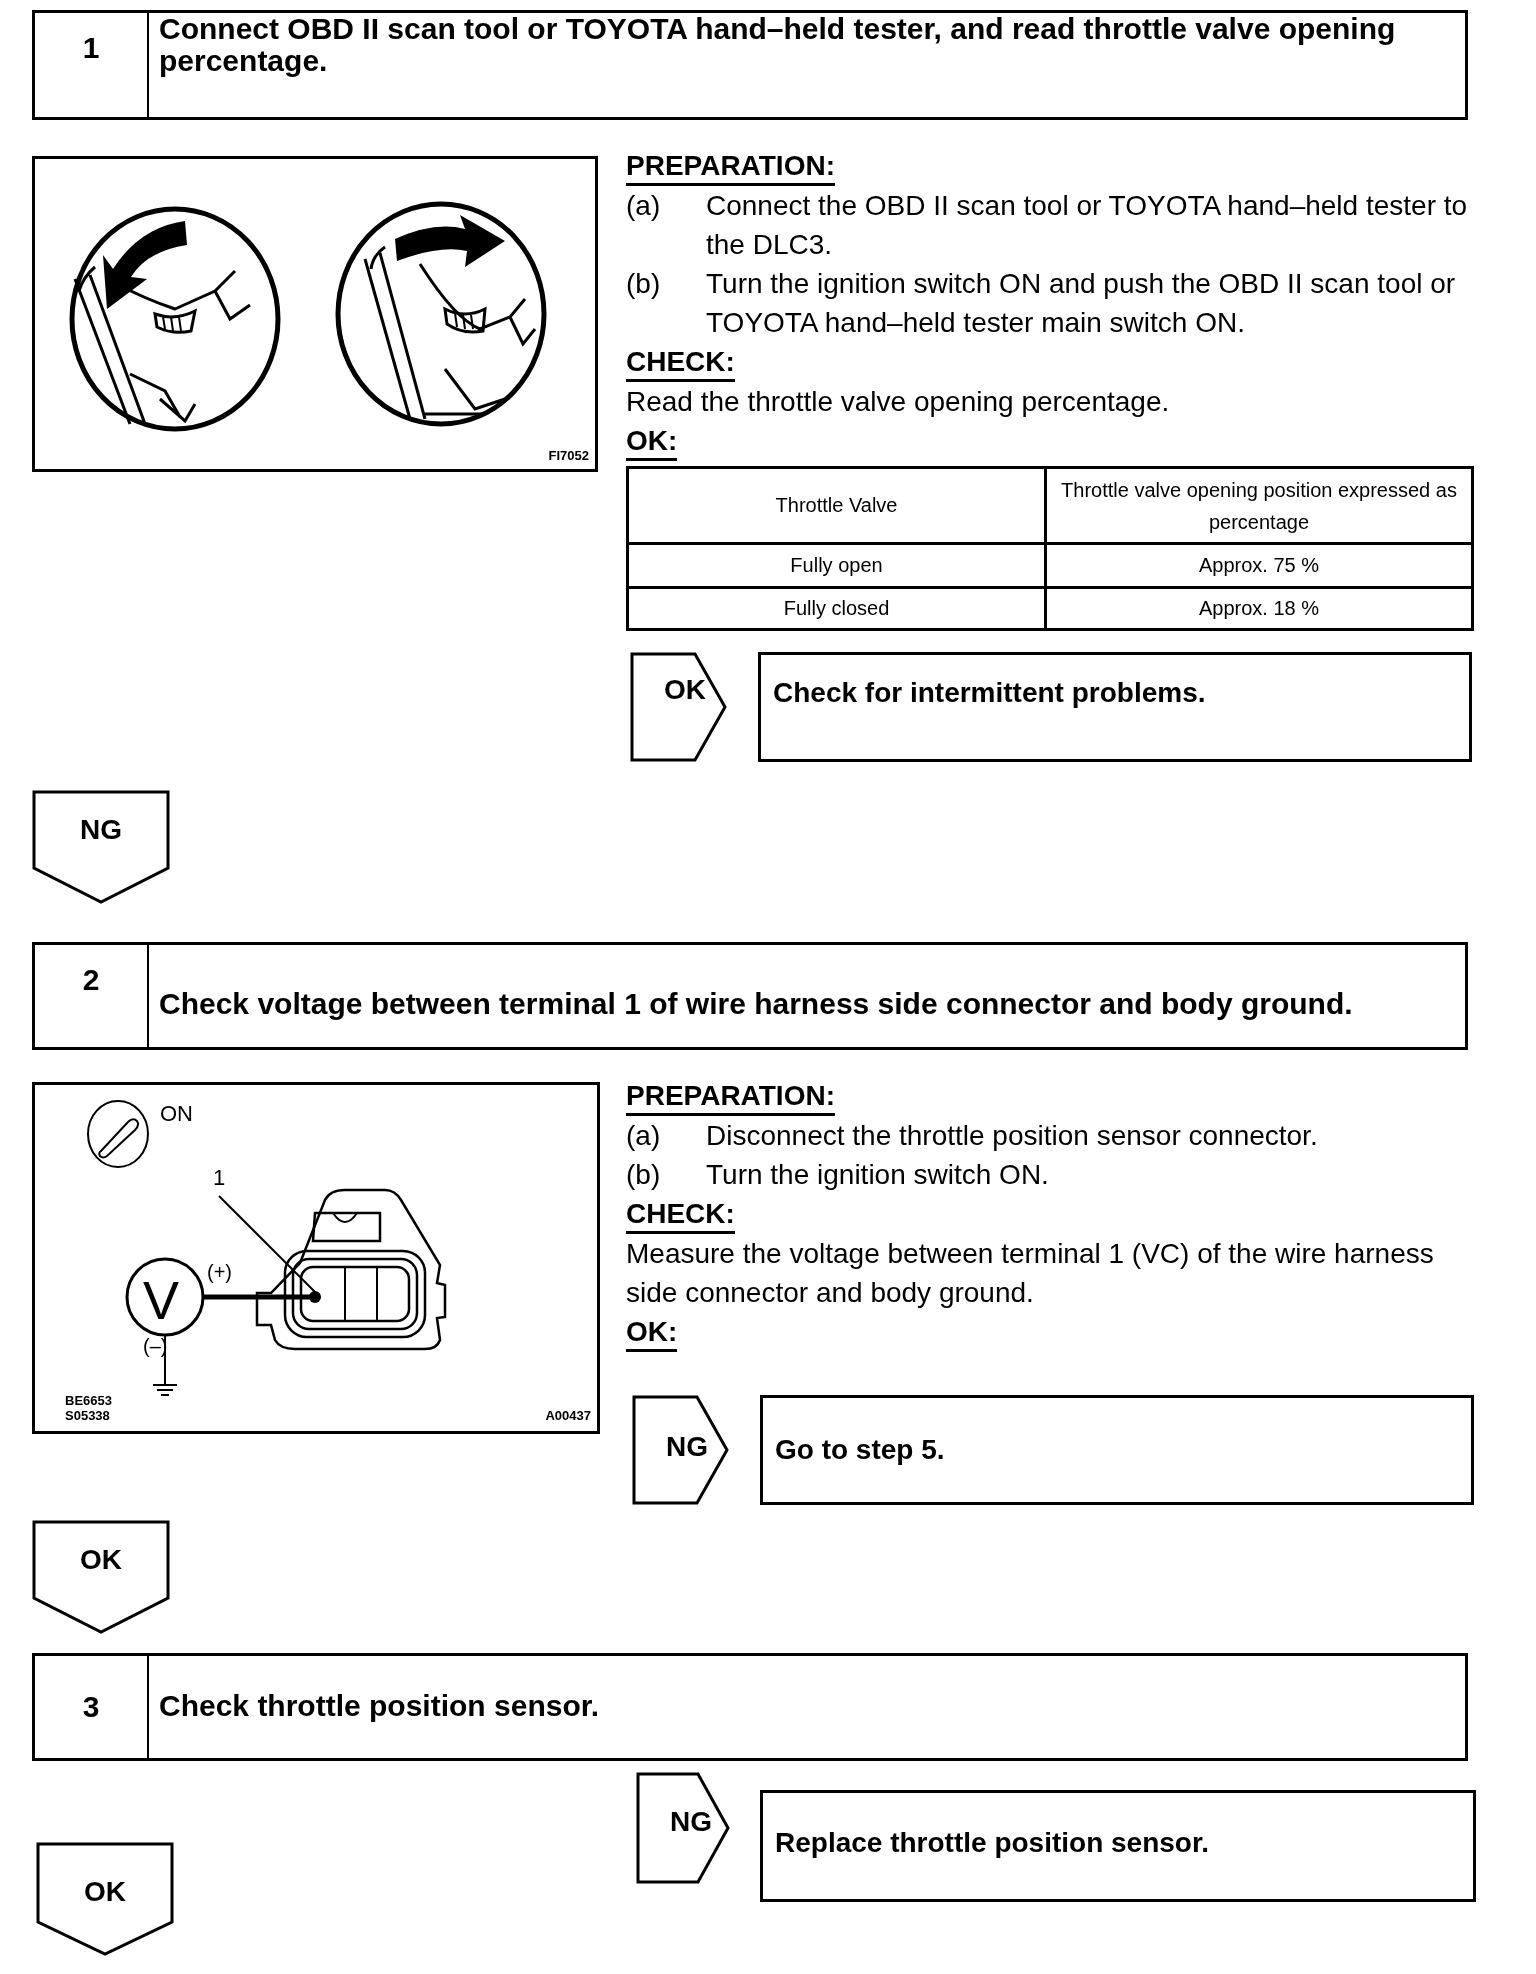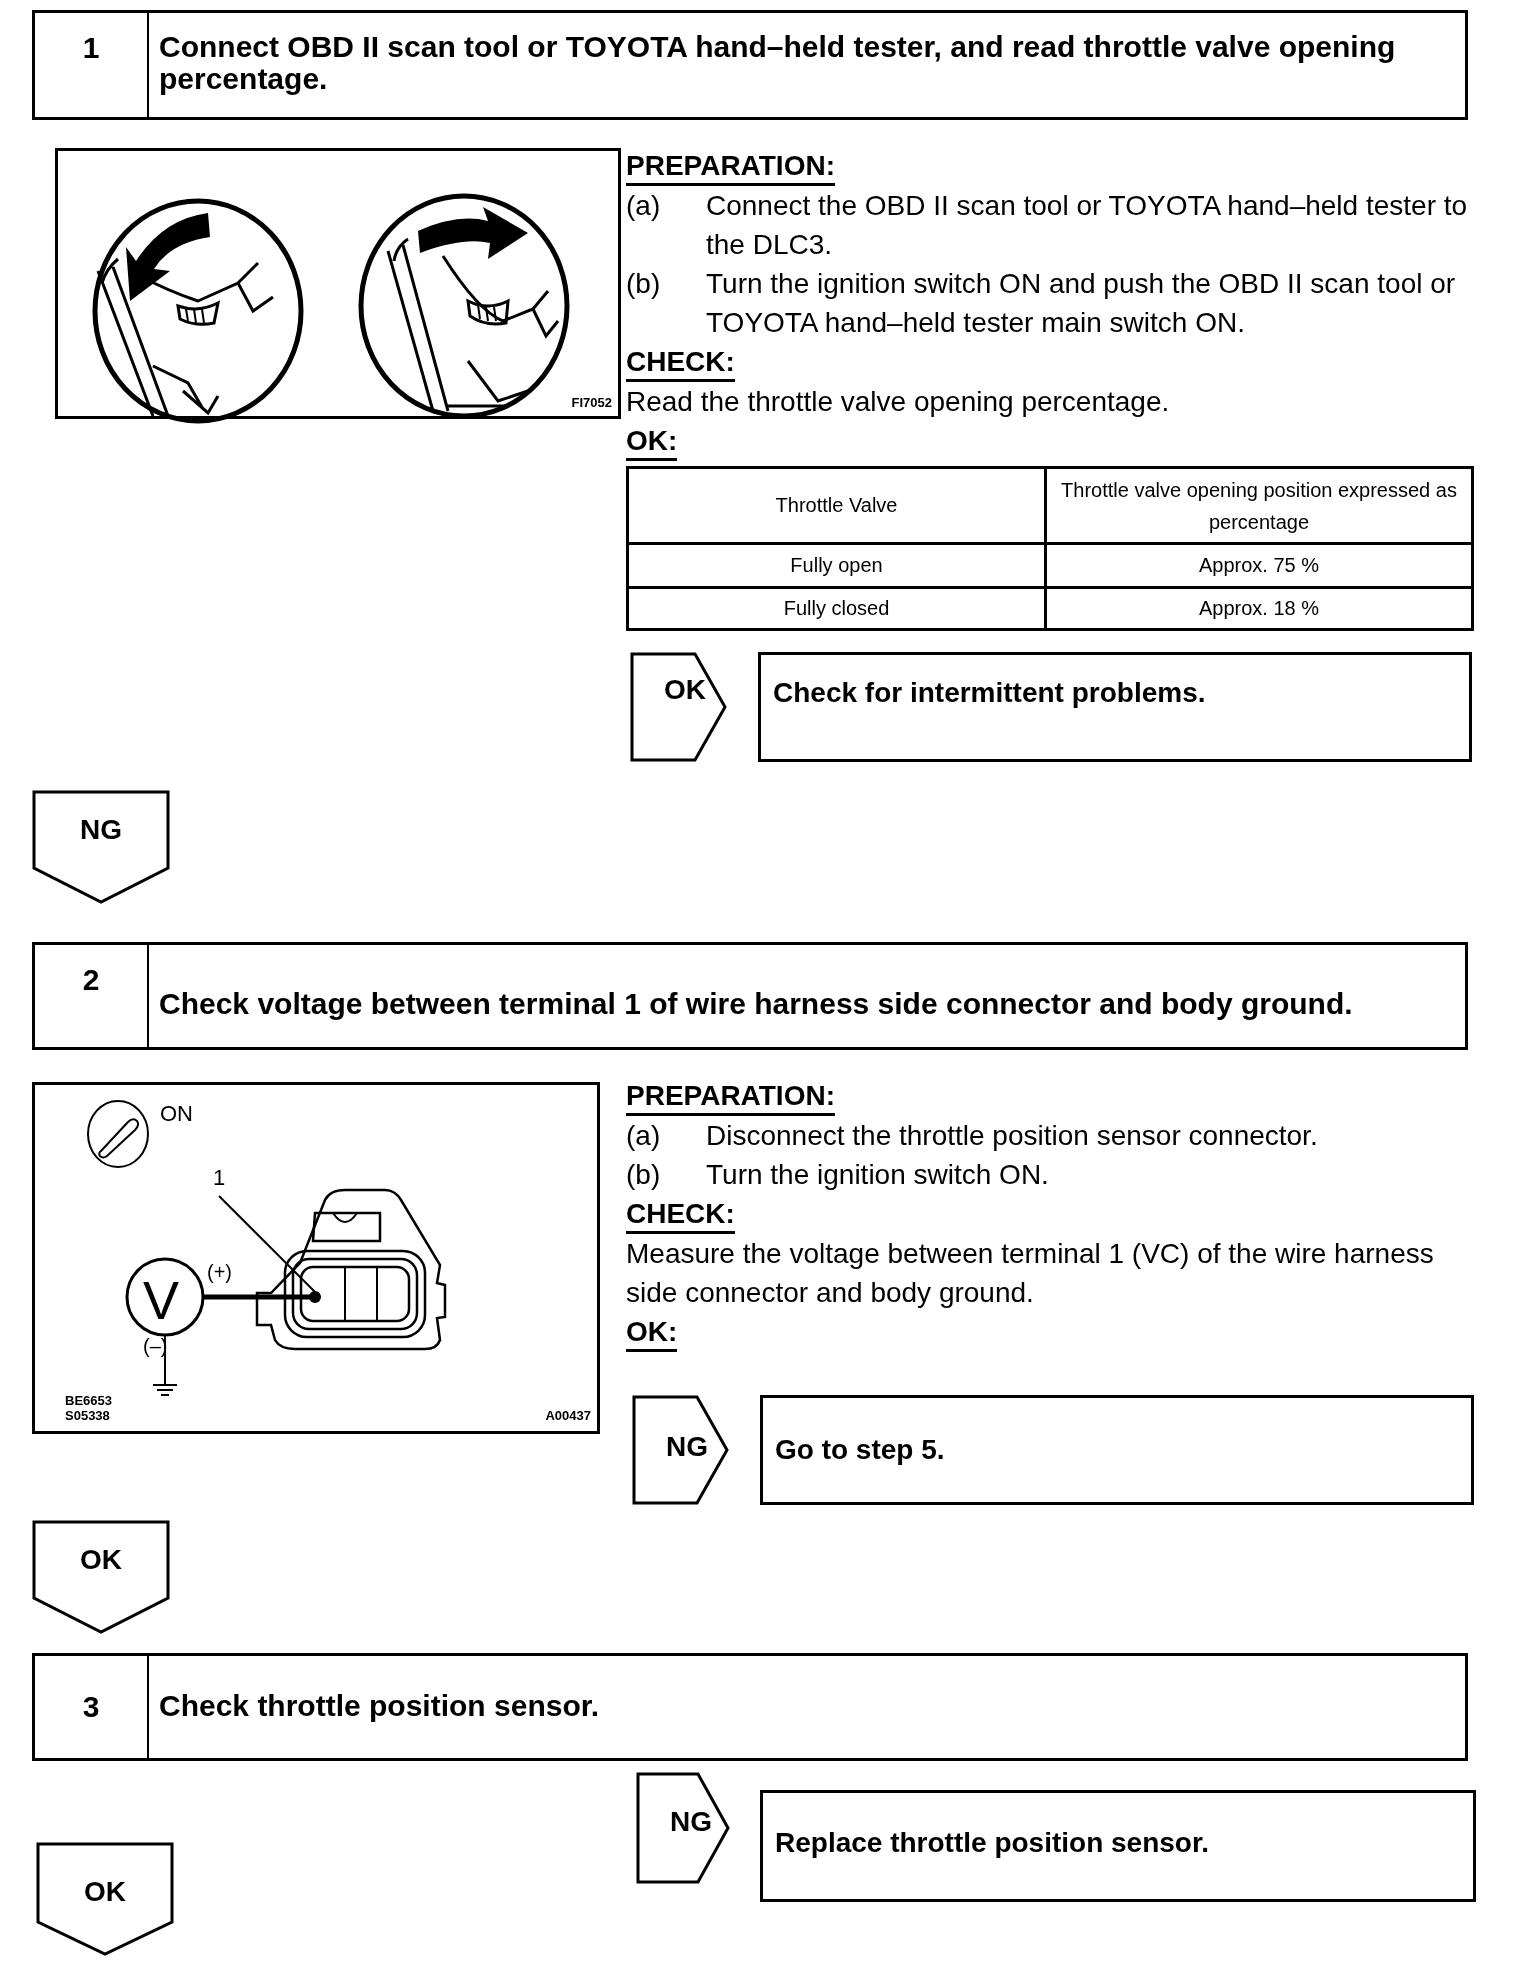--- a/index.html
+++ b/index.html
@@ -31,24 +31,24 @@
 
     .flow-tag { position: absolute; }
     .flow-tag svg { position: absolute; left: 0; top: 0; }
     .flow-tag span { position: absolute; left: 0; width: 138px; text-align: center; font-weight: bold; font-size: 28px; }
   </style>
 </head>
 <body>
 
 <div class="step-header" style="top:10px; height:110px;">
   <div class="step-num" style="padding-top:18px;">1</div>
-  <div class="step-title" style="padding-top:18px;">Connect OBD II scan tool or TOYOTA hand–held tester, and read throttle valve opening percentage.</div>
-</div>
-
-<div class="figure" style="left:32px; top:148px; width:566px; height:271px;margin-left:23px;">
+  <div class="step-title" style="">Connect OBD II scan tool or TOYOTA hand–held tester, and read throttle valve opening percentage.</div>
+</div>
+
+<div class="figure" style="left:32px; top:156px; width:566px; height:316px;">
   <svg width="560" height="346" viewBox="0 0 560 346">
 
     <ellipse cx="140" cy="160" rx="103" ry="110" fill="none" stroke="#000" stroke-width="5"></ellipse>
     <path d="M150 62 Q105 68 78 110 L68 96 L72 150 L112 120 L96 118 Q112 92 152 86 Z" fill="#000"></path>
     <path d="M40 120 L95 265 M55 116 L110 265 M60 108 Q48 118 44 132" fill="none" stroke="#000" stroke-width="3"></path>
     <path d="M80 124 Q110 140 140 150 L180 132 L200 112 M180 132 L195 160 L215 146" fill="none" stroke="#000" stroke-width="3"></path>
     <path d="M120 155 Q140 162 160 152 L156 172 Q138 176 122 168 Z" fill="none" stroke="#000" stroke-width="3"></path>
     <path d="M128 158 L130 170 M136 158 L138 172 M144 158 L146 172" stroke="#000" stroke-width="2"></path>
     <path d="M95 215 L130 232 L145 258 M125 240 L150 262 L160 245" fill="none" stroke="#000" stroke-width="3"></path>
 

